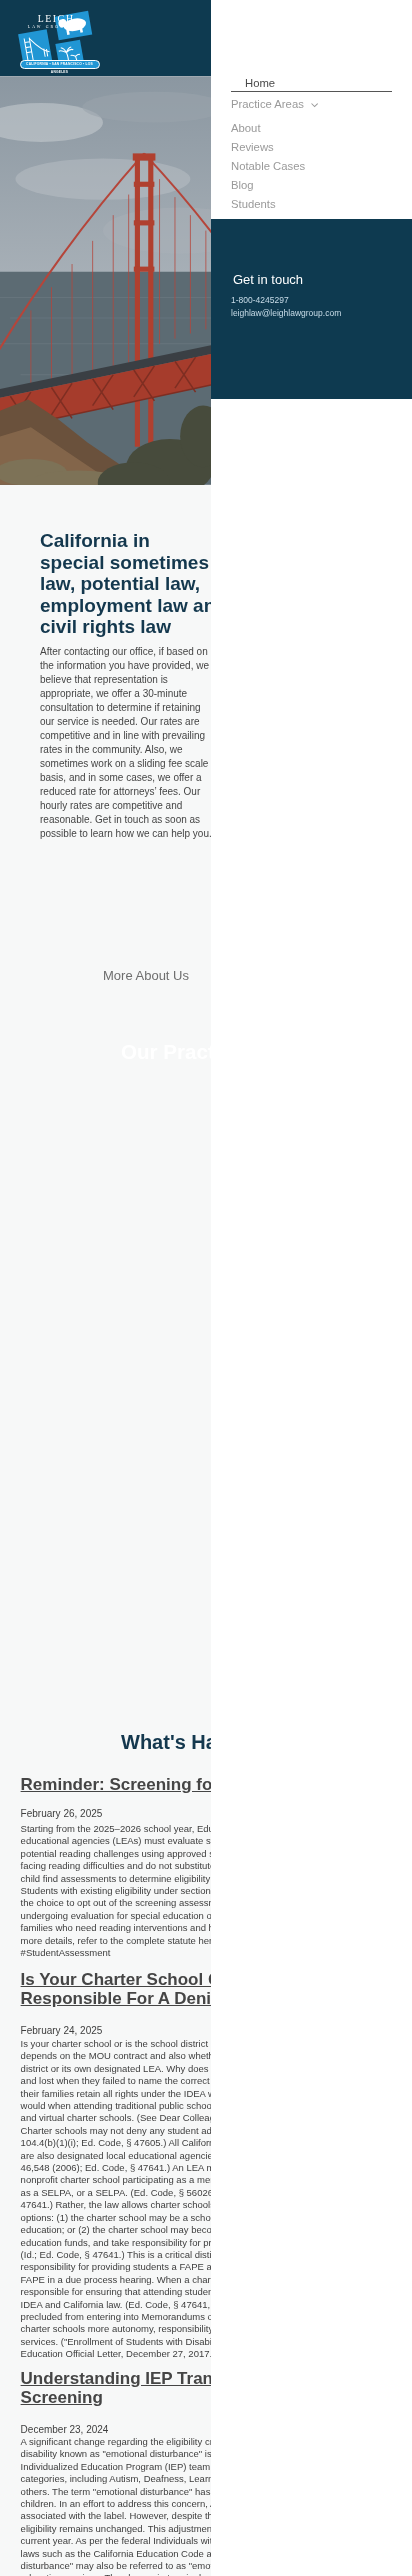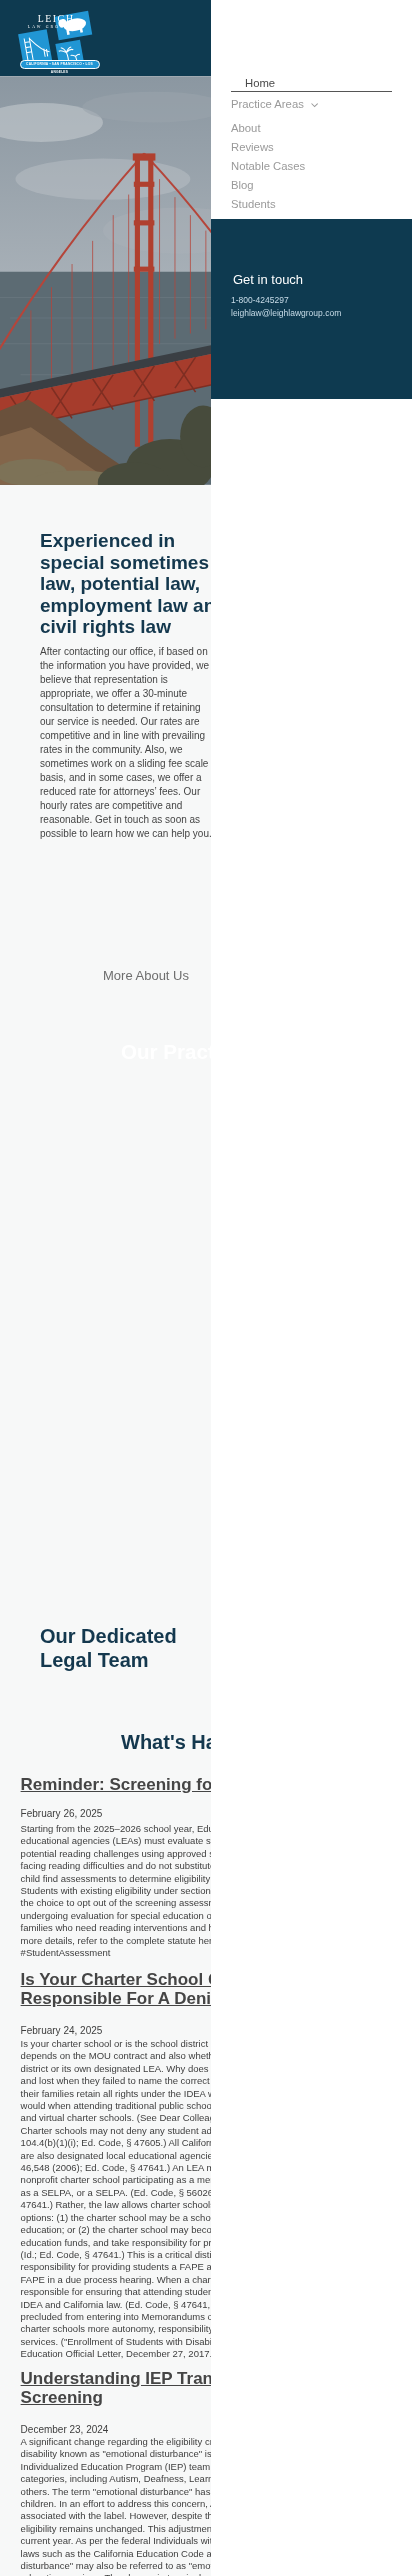--- a/index.html
+++ b/index.html
@@ -159,35 +159,31 @@
           <ellipse cx="150" cy="788" rx="90" ry="22"></ellipse>
         </g>
       <g fill="#474b3c">
         <ellipse cx="330" cy="760" rx="85" ry="55"></ellipse>
           <ellipse cx="260" cy="790" rx="70" ry="40"></ellipse>
         <ellipse cx="395" cy="700" rx="45" ry="60"></ellipse>
       </g>
     </svg>
 
     <div class="abs intro-heading" style="left:40px;top:530px">
-        <div>Experienced in</div>
+        <div>California in</div>
         <div>special sometimes</div>
         <div>law, potential law,</div>
         <div>employment law and</div>
         <div>civil rights law</div>
       </div>
     <div class="abs para" style="left:40px;top:645px">After contacting our office, if based on the information you have provided, we believe that representation is appropriate, we offer a 30-minute consultation to determine if retaining our service is needed. Our rates are competitive and in line with prevailing rates in the community. Also, we sometimes work on a sliding fee scale basis, and in some cases, we offer a reduced rate for attorneys’ fees. Our hourly rates are competitive and reasonable. Get in touch as soon as possible to learn how we can help you.</div>
     <div class="abs more-link">More About Us</div>
 
     <div class="abs ghost nowrap" style="left:121px;top:1040px;font-size:20.6px;font-weight:bold">Our Practi</div>
 
-    <div class="abs big-heading" style="left:40px;top:1624px">
-        <div>Our Dedicated</div>
-        <div>Legal Team</div>
-      </div>
 
     <div class="abs nowrap h-teal" style="left:121px;top:1731px;font-size:20px">What's Ha</div>
 
     <div class="abs post-title" style="left:20.6px;top:1776px">
         <div>Reminder: Screening for Ris</div>
       </div>
     <div class="abs post-date" style="left:20.6px;top:1808px">February 26, 2025</div>
     <div class="abs post-body" style="left:20.6px;top:1823px">
         <div>Starting from the 2025–2026 school year, Education</div>
         <div>educational agencies (LEAs) must evaluate students</div>

